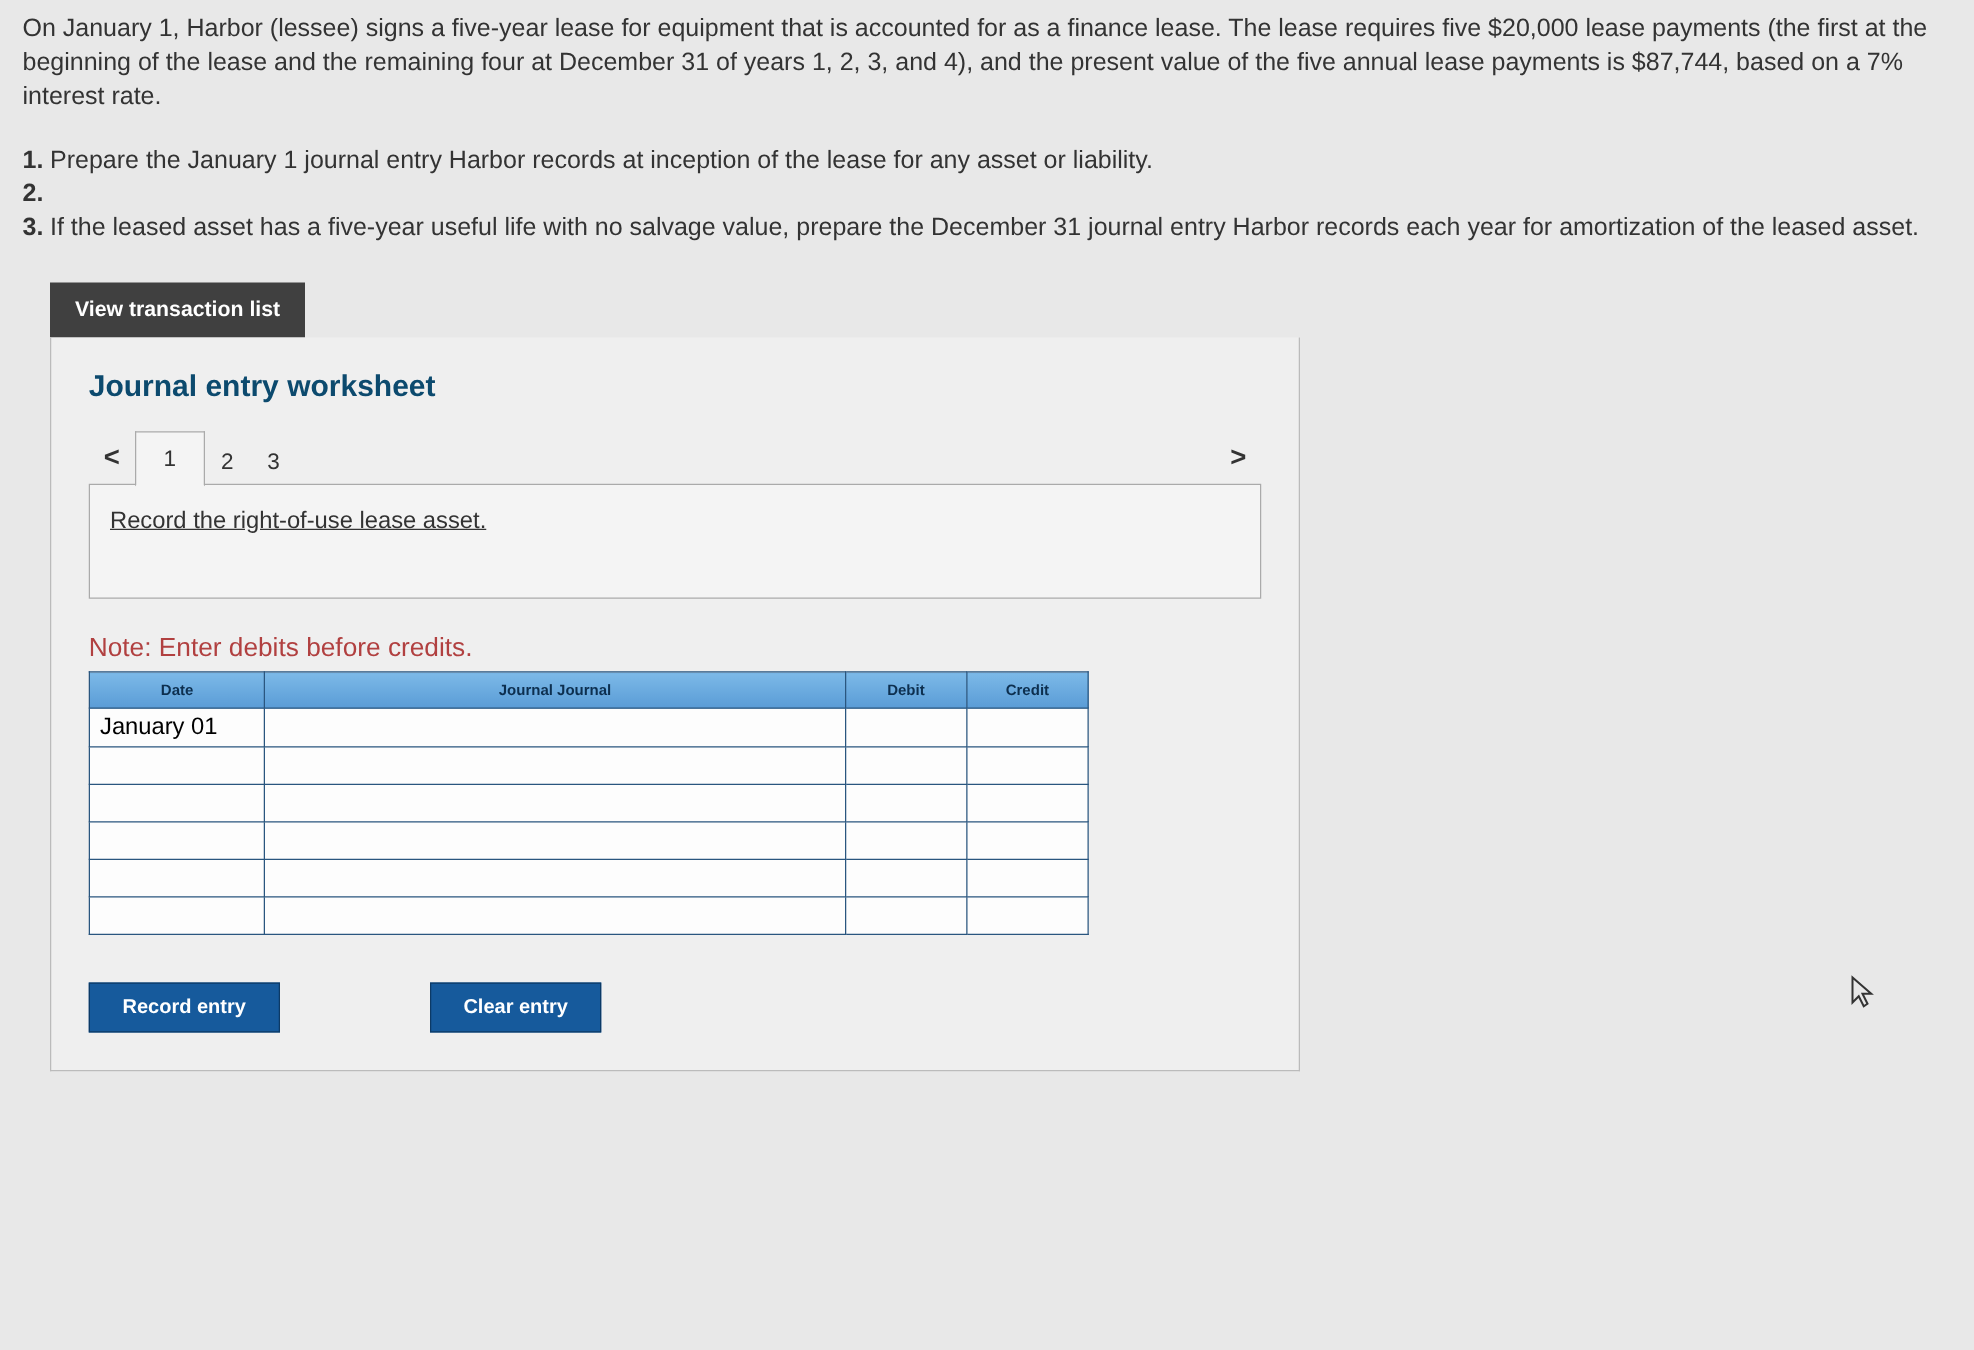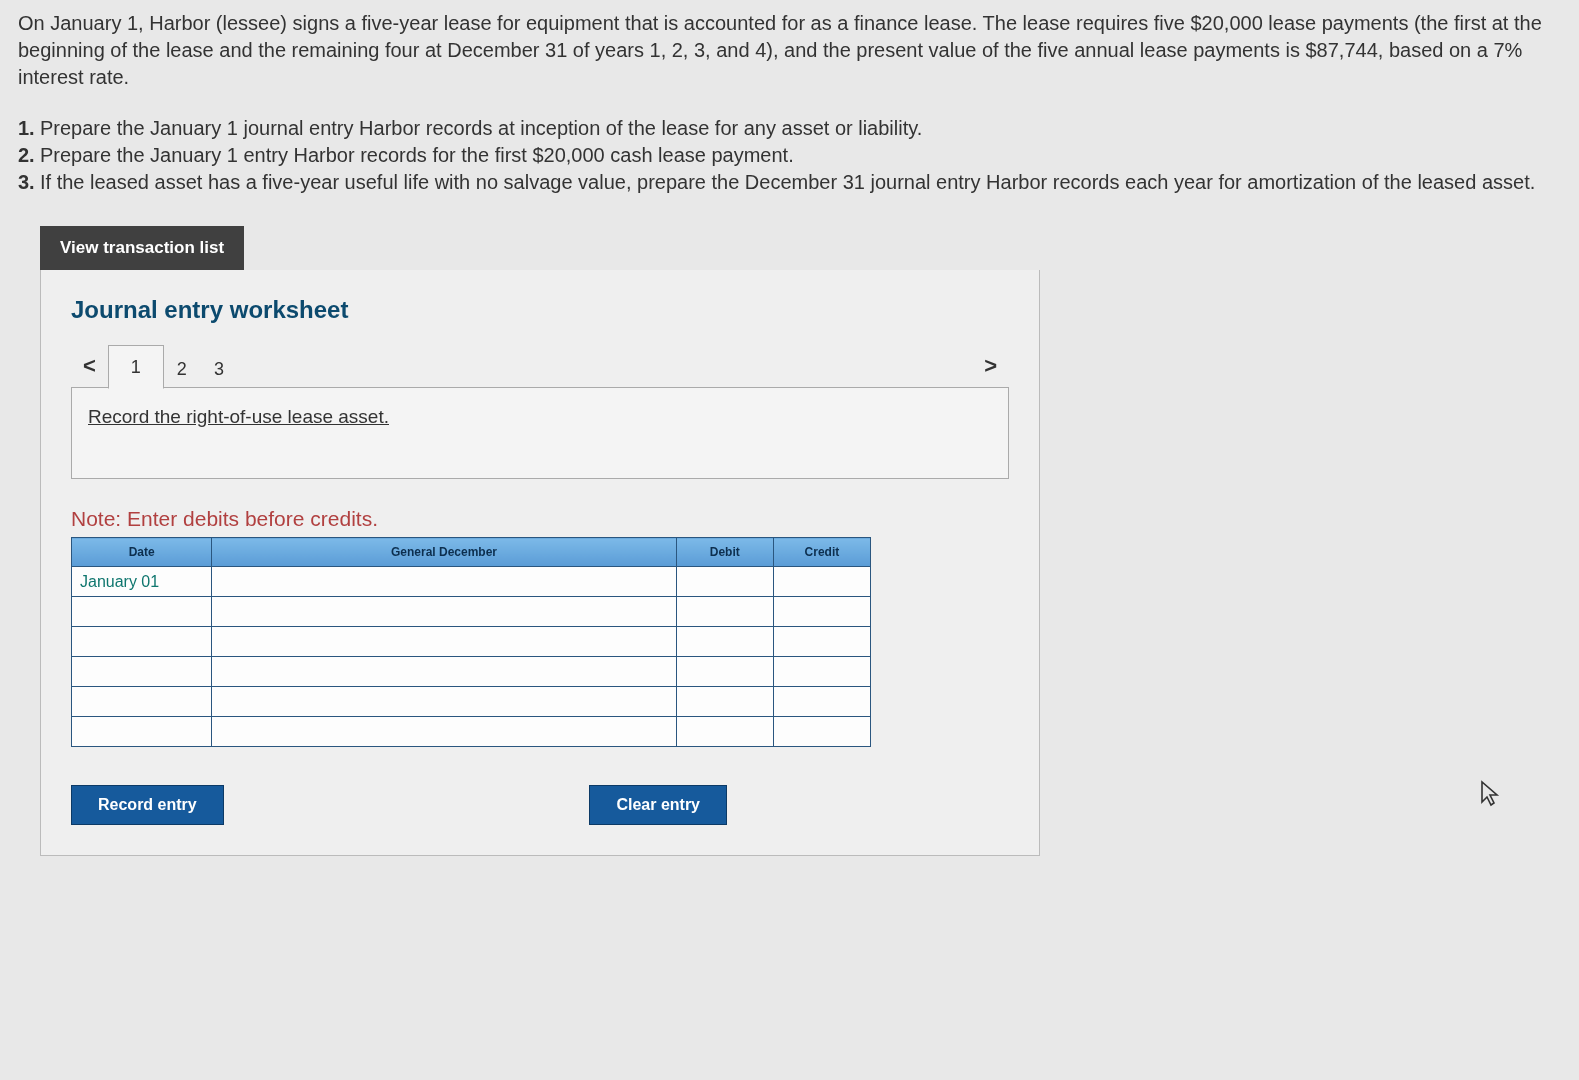--- a/index.html
+++ b/index.html
@@ -123,36 +123,35 @@
     color: #0d2f4f;
     font-weight: bold;
     font-size: 12px;
     padding: 7px 4px;
     text-align: center;
   }
   .je-table td {
     border: 1px solid #2a567f;
     background: #fdfdfd;
     height: 30px;
-    font-size: 16px;
+    font-size: 19px;
     padding: 4px 8px;
-    color: #0f766e;
+    color: #000000;
   }
   .je-table .col-date { width: 130px; }
   .je-table .col-gj { width: 430px; }
   .je-table .col-deb { width: 90px; }
   .je-table .col-cred { width: 90px; }
   .btn-row {
     display: flex;
     align-items: center;
     margin-top: 38px;
     gap: 120px;
-    width: 656px;
+    width: 800px;
     position: relative;
-    justify-content: space-between;
   }
   .blue-btn {
     background: #165a9c;
     color: #fff;
     border: 1px solid #0c3a66;
     padding: 10px 26px;
     font-size: 16px;
     font-weight: bold;
     cursor: pointer;
   }
@@ -175,21 +174,20 @@
   <p>On January 1, Harbor (lessee) signs a five-year lease for equipment that is accounted for as a finance lease. The lease requires five $20,000 lease payments (the first at the beginning of the lease and the remaining four at December 31 of years 1, 2, 3, and 4), and the present value of the five annual lease payments is $87,744, based on a 7% interest rate.</p>
 </div>
 
 <div class="problem-list">
   <div class="row">
     <span class="num">1.</span>
     <span>Prepare the January 1 journal entry Harbor records at inception of the lease for any asset or liability.</span>
   </div>
   <div class="row">
     <span class="num">2.</span>
-    <span>Prepare the January 1 entry Harbor records for the first $20,000 cash lease payment.</span>
   </div>
   <div class="row">
     <span class="num">3.</span>
     <span>If the leased asset has a five-year useful life with no salvage value, prepare the December 31 journal entry Harbor records each year for amortization of the leased asset.</span>
   </div>
 </div>
 
 <button class="view-trans-btn">View transaction list</button>
 
 <div class="worksheet-wrap">
@@ -204,21 +202,21 @@
   </div>
 
   <div class="desc-box">Record the right-of-use lease asset.</div>
 
   <div class="note">Note: Enter debits before credits.</div>
 
   <table class="je-table">
     <thead>
       <tr>
         <th class="col-date">Date</th>
-        <th class="col-gj">General December</th>
+        <th class="col-gj">Journal Journal</th>
         <th class="col-deb">Debit</th>
         <th class="col-cred">Credit</th>
       </tr>
     </thead>
     <tbody>
       <tr>
         <td>January 01</td>
         <td></td>
         <td></td>
         <td></td>

